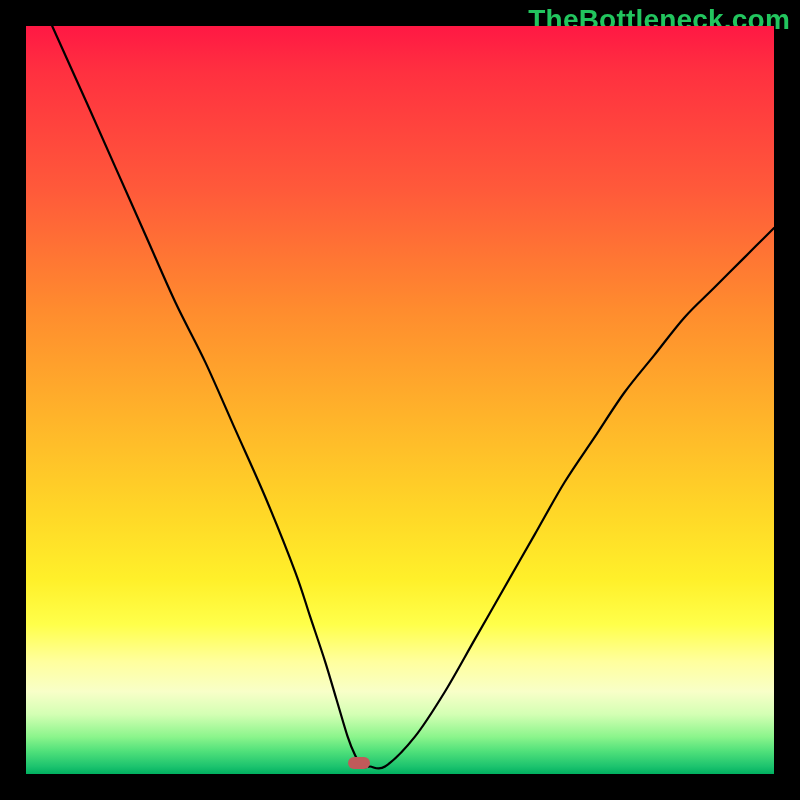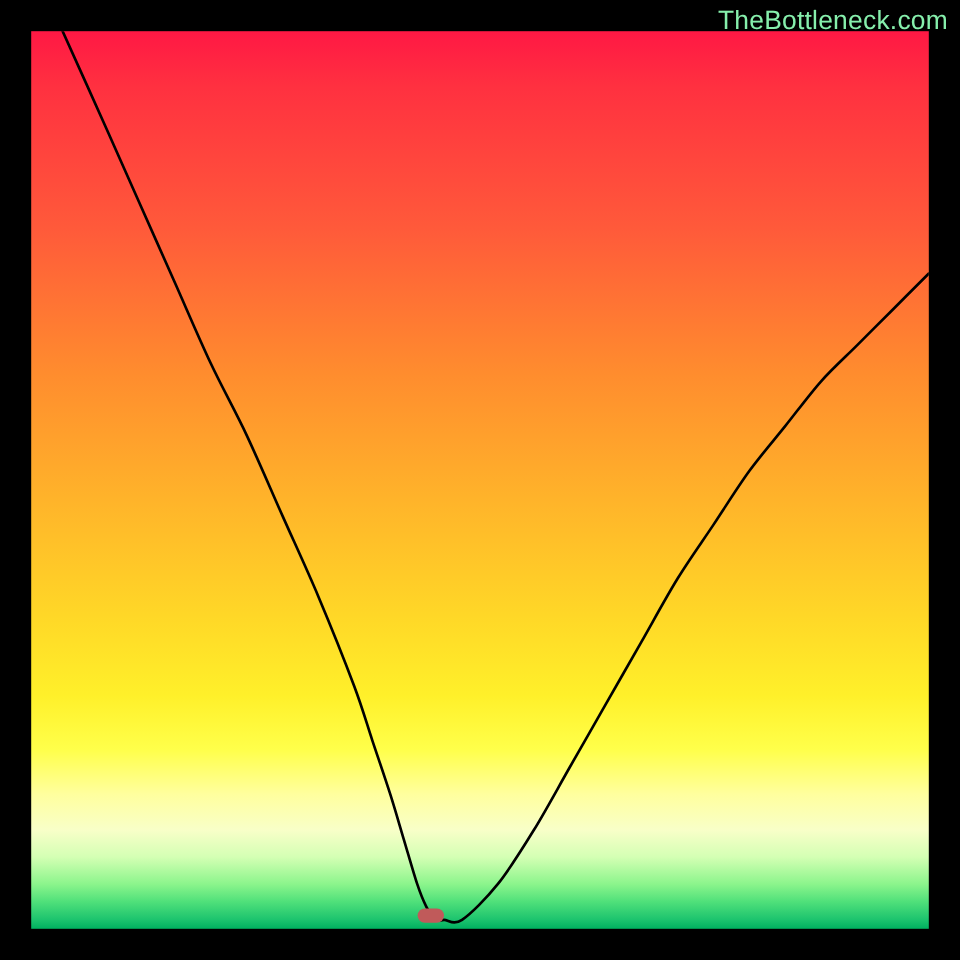--- a/index.html
+++ b/index.html
@@ -42,23 +42,23 @@
       #8cf58c 95%,
       #4fe07a 97%,
       #1cc36e 99%,
       #00b060 100%
     );
   }
   .watermark {
     position: absolute;
     top: 4px;
     right: 10px;
-    color: #86efac;
-    font-size: 22px;
-    font-weight: 400;
+    color: #22c55e;
+    font-size: 28px;
+    font-weight: 700;
     letter-spacing: 0.2px;
     user-select: none;
   }
   svg.curve {
     position: absolute;
     top: 0;
     left: 0;
     width: 748px;
     height: 748px;
   }

